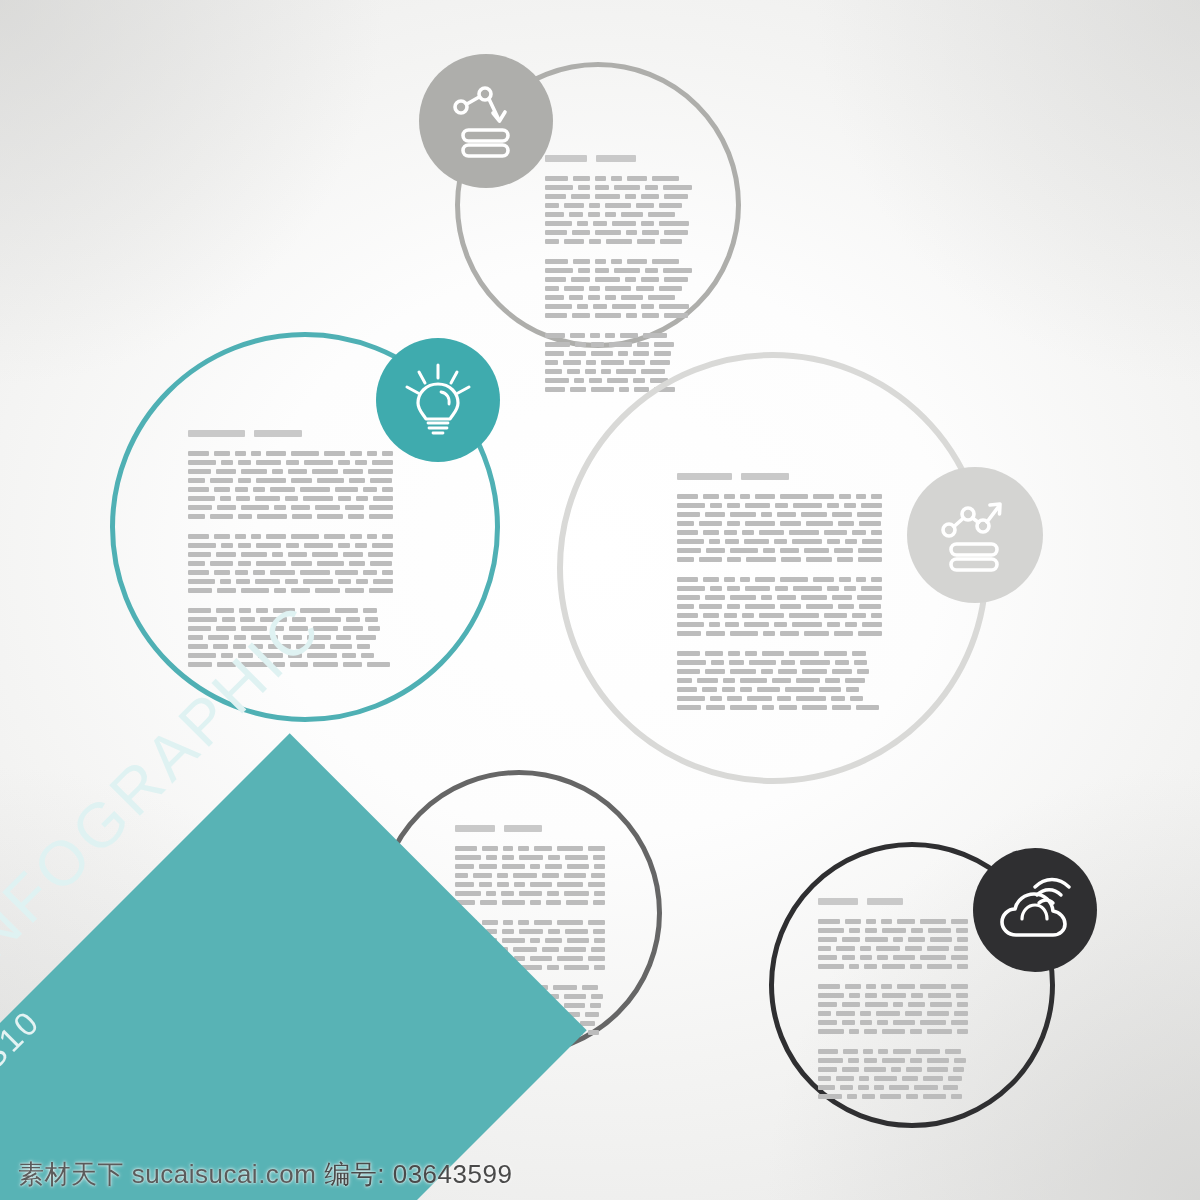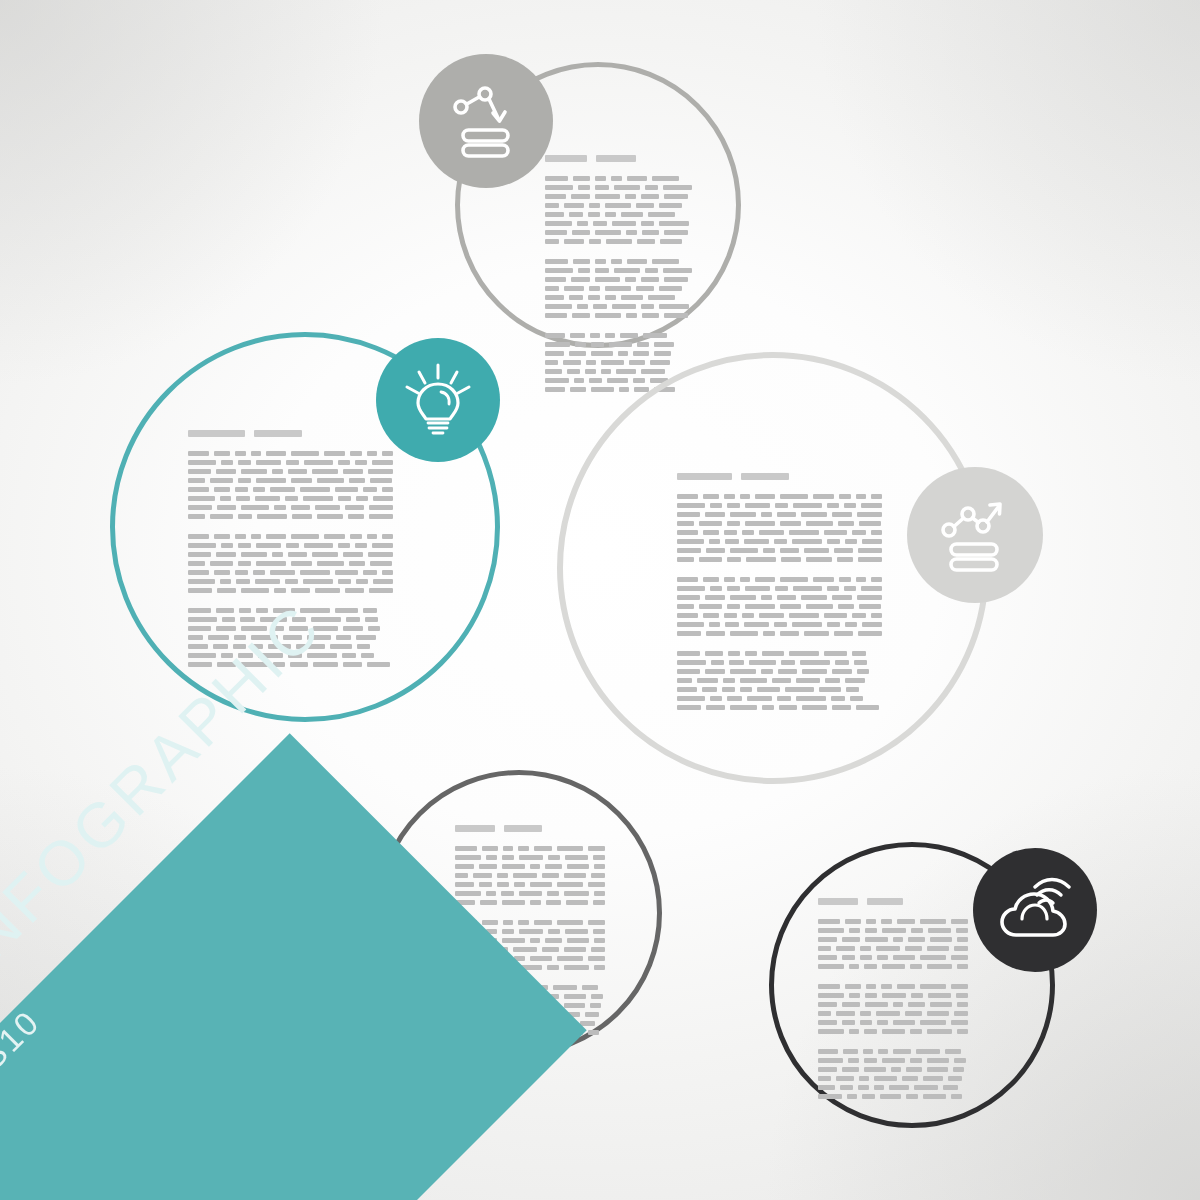--- a/index.html
+++ b/index.html
@@ -1208,14 +1208,20 @@
       <path d="M23 42 C23 34 29 28 36 28 C43 28 48 34 48 42" fill="none" stroke="#ffffff" stroke-width="3.2" stroke-linecap="round"></path>
     </svg>
   </div>
 
   <div id="banner"></div>
   <div id="banner-text">
     <div class="bn-main">INFOGRAPHIC</div>
     <div class="bn-sub">EPS10</div>
   </div>
 
+  <div id="watermark">
+    <span>素材天下</span>
+    <span>sucaisucai.com</span>
+    <span class="wm-dark">编号:</span>
+    <span class="wm-dark">03643599</span>
+  </div>
 
 </div>
 
 </body></html>

